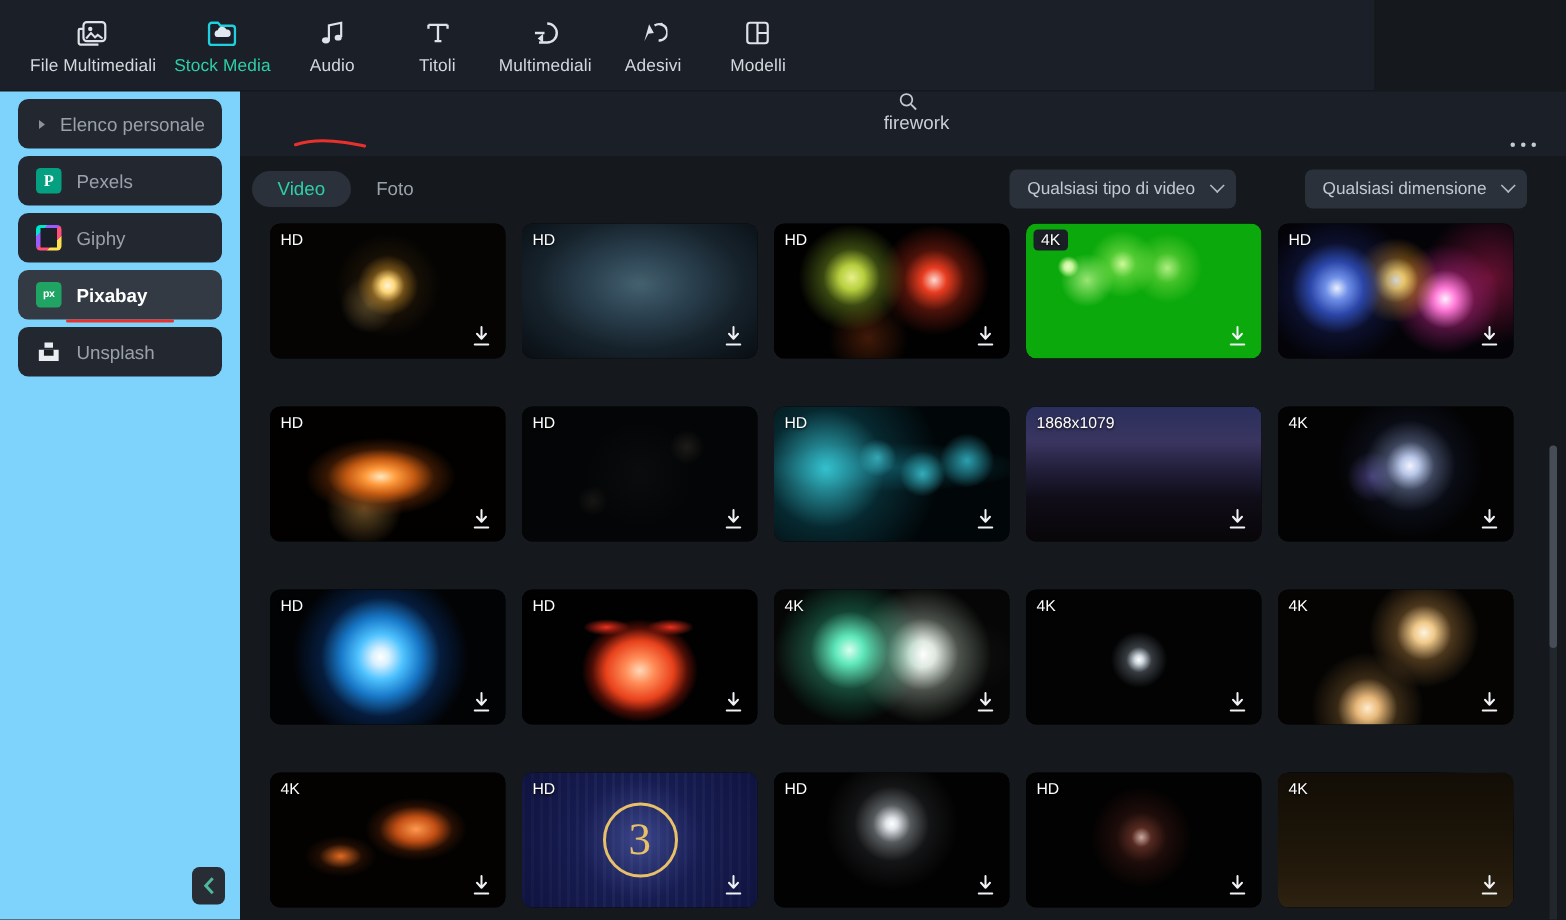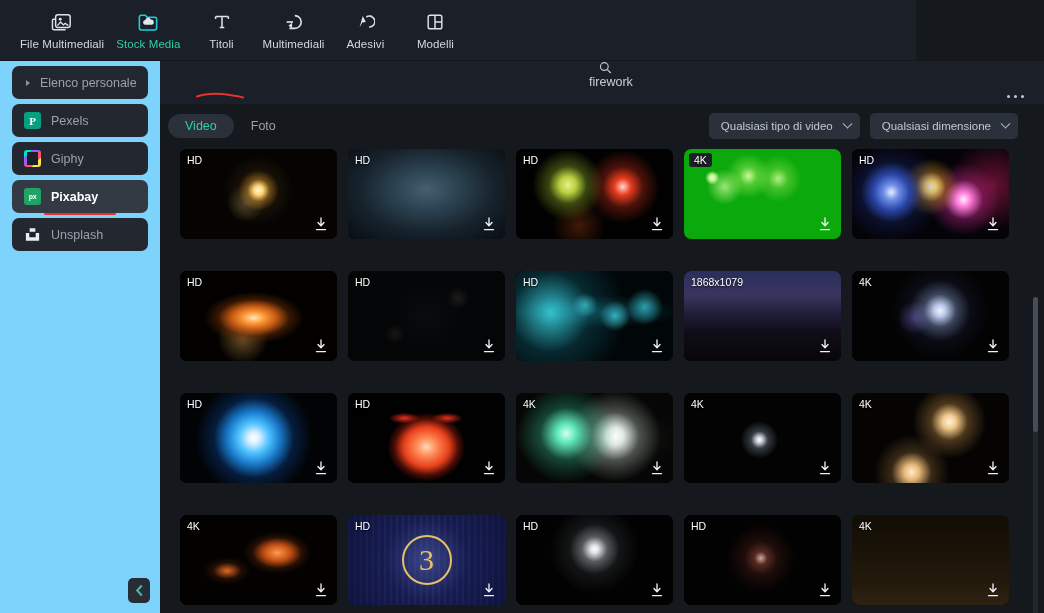--- a/index.html
+++ b/index.html
@@ -113,21 +113,21 @@
   .tabpill {
     height: 24px; padding: 0 17px; border-radius: 12px;
     display: flex; align-items: center; justify-content: center;
     font-size: 12.5px; color: #9aa1ab; cursor: pointer;
   }
   .tabpill.active { background: #2b313a; color: #2ecfa8; }
   .selects { margin-left: auto; display: flex; gap: 10px; }
   .sel {
     height: 26px; padding: 0 9px 0 12px; border-radius: 5px;
     background: #2b313a; color: #c2c8d0; font-size: 11.5px;
-    display: flex; align-items: center; gap: 11px; cursor: pointer;
+    display: flex; align-items: center; gap: 11px; cursor: pointer; margin-left: 36px;
   }
   .chev {
     width: 7px; height: 7px; border-right: 1.4px solid #b6bcc5;
     border-bottom: 1.4px solid #b6bcc5; transform: rotate(45deg) translate(-2px,-2px);
   }
 
   
   .gridwrap {
     position: relative;
     height: 466px; overflow: hidden;
@@ -189,20 +189,30 @@
   <div class="tb-item active">
     <span class="tb-ico">
       <svg width="22" height="20" viewBox="0 0 24 22">
           <path d="M2.5 5.5 a2 2 0 0 1 2-2 H9 l2 2.2 h8.5 a2 2 0 0 1 2 2 v10 a2 2 0 0 1-2 2 h-15 a2 2 0 0 1-2-2 z" fill="none" stroke="#1fd0e0" stroke-width="1.7"></path>
           <path d="M8.5 14 a2.6 2.6 0 0 1 .4-5.1 a3.4 3.4 0 0 1 6.4-.5 a2.8 2.8 0 0 1 .5 5.6 z" fill="#dfe8ee"></path>
         </svg>
     </span>
     <span class="tb-label">Stock Media</span>
   </div>
 
+  <div class="tb-item">
+    <span class="tb-ico">
+      <svg width="20" height="20" viewBox="0 0 22 22">
+          <path d="M8 16 V5.5 l9-2 V14" fill="none" stroke="#dfe3e9" stroke-width="1.6"></path>
+          <ellipse cx="5.8" cy="16.4" rx="2.9" ry="2.3" fill="#dfe3e9"></ellipse>
+          <ellipse cx="14.8" cy="14.4" rx="2.6" ry="2.1" fill="#dfe3e9"></ellipse>
+        </svg>
+    </span>
+    <span class="tb-label">Audio</span>
+  </div>
 
   <div class="tb-item">
     <span class="tb-ico">
       <svg width="20" height="20" viewBox="0 0 22 22">
           <path d="M4 5 H18 M11 5 V17 M8.5 17 H13.5 M4 5 V7.8 M18 5 V7.8" fill="none" stroke="#dfe3e9" stroke-width="1.7"></path>
         </svg>
     </span>
     <span class="tb-label">Titoli</span>
   </div>
 

